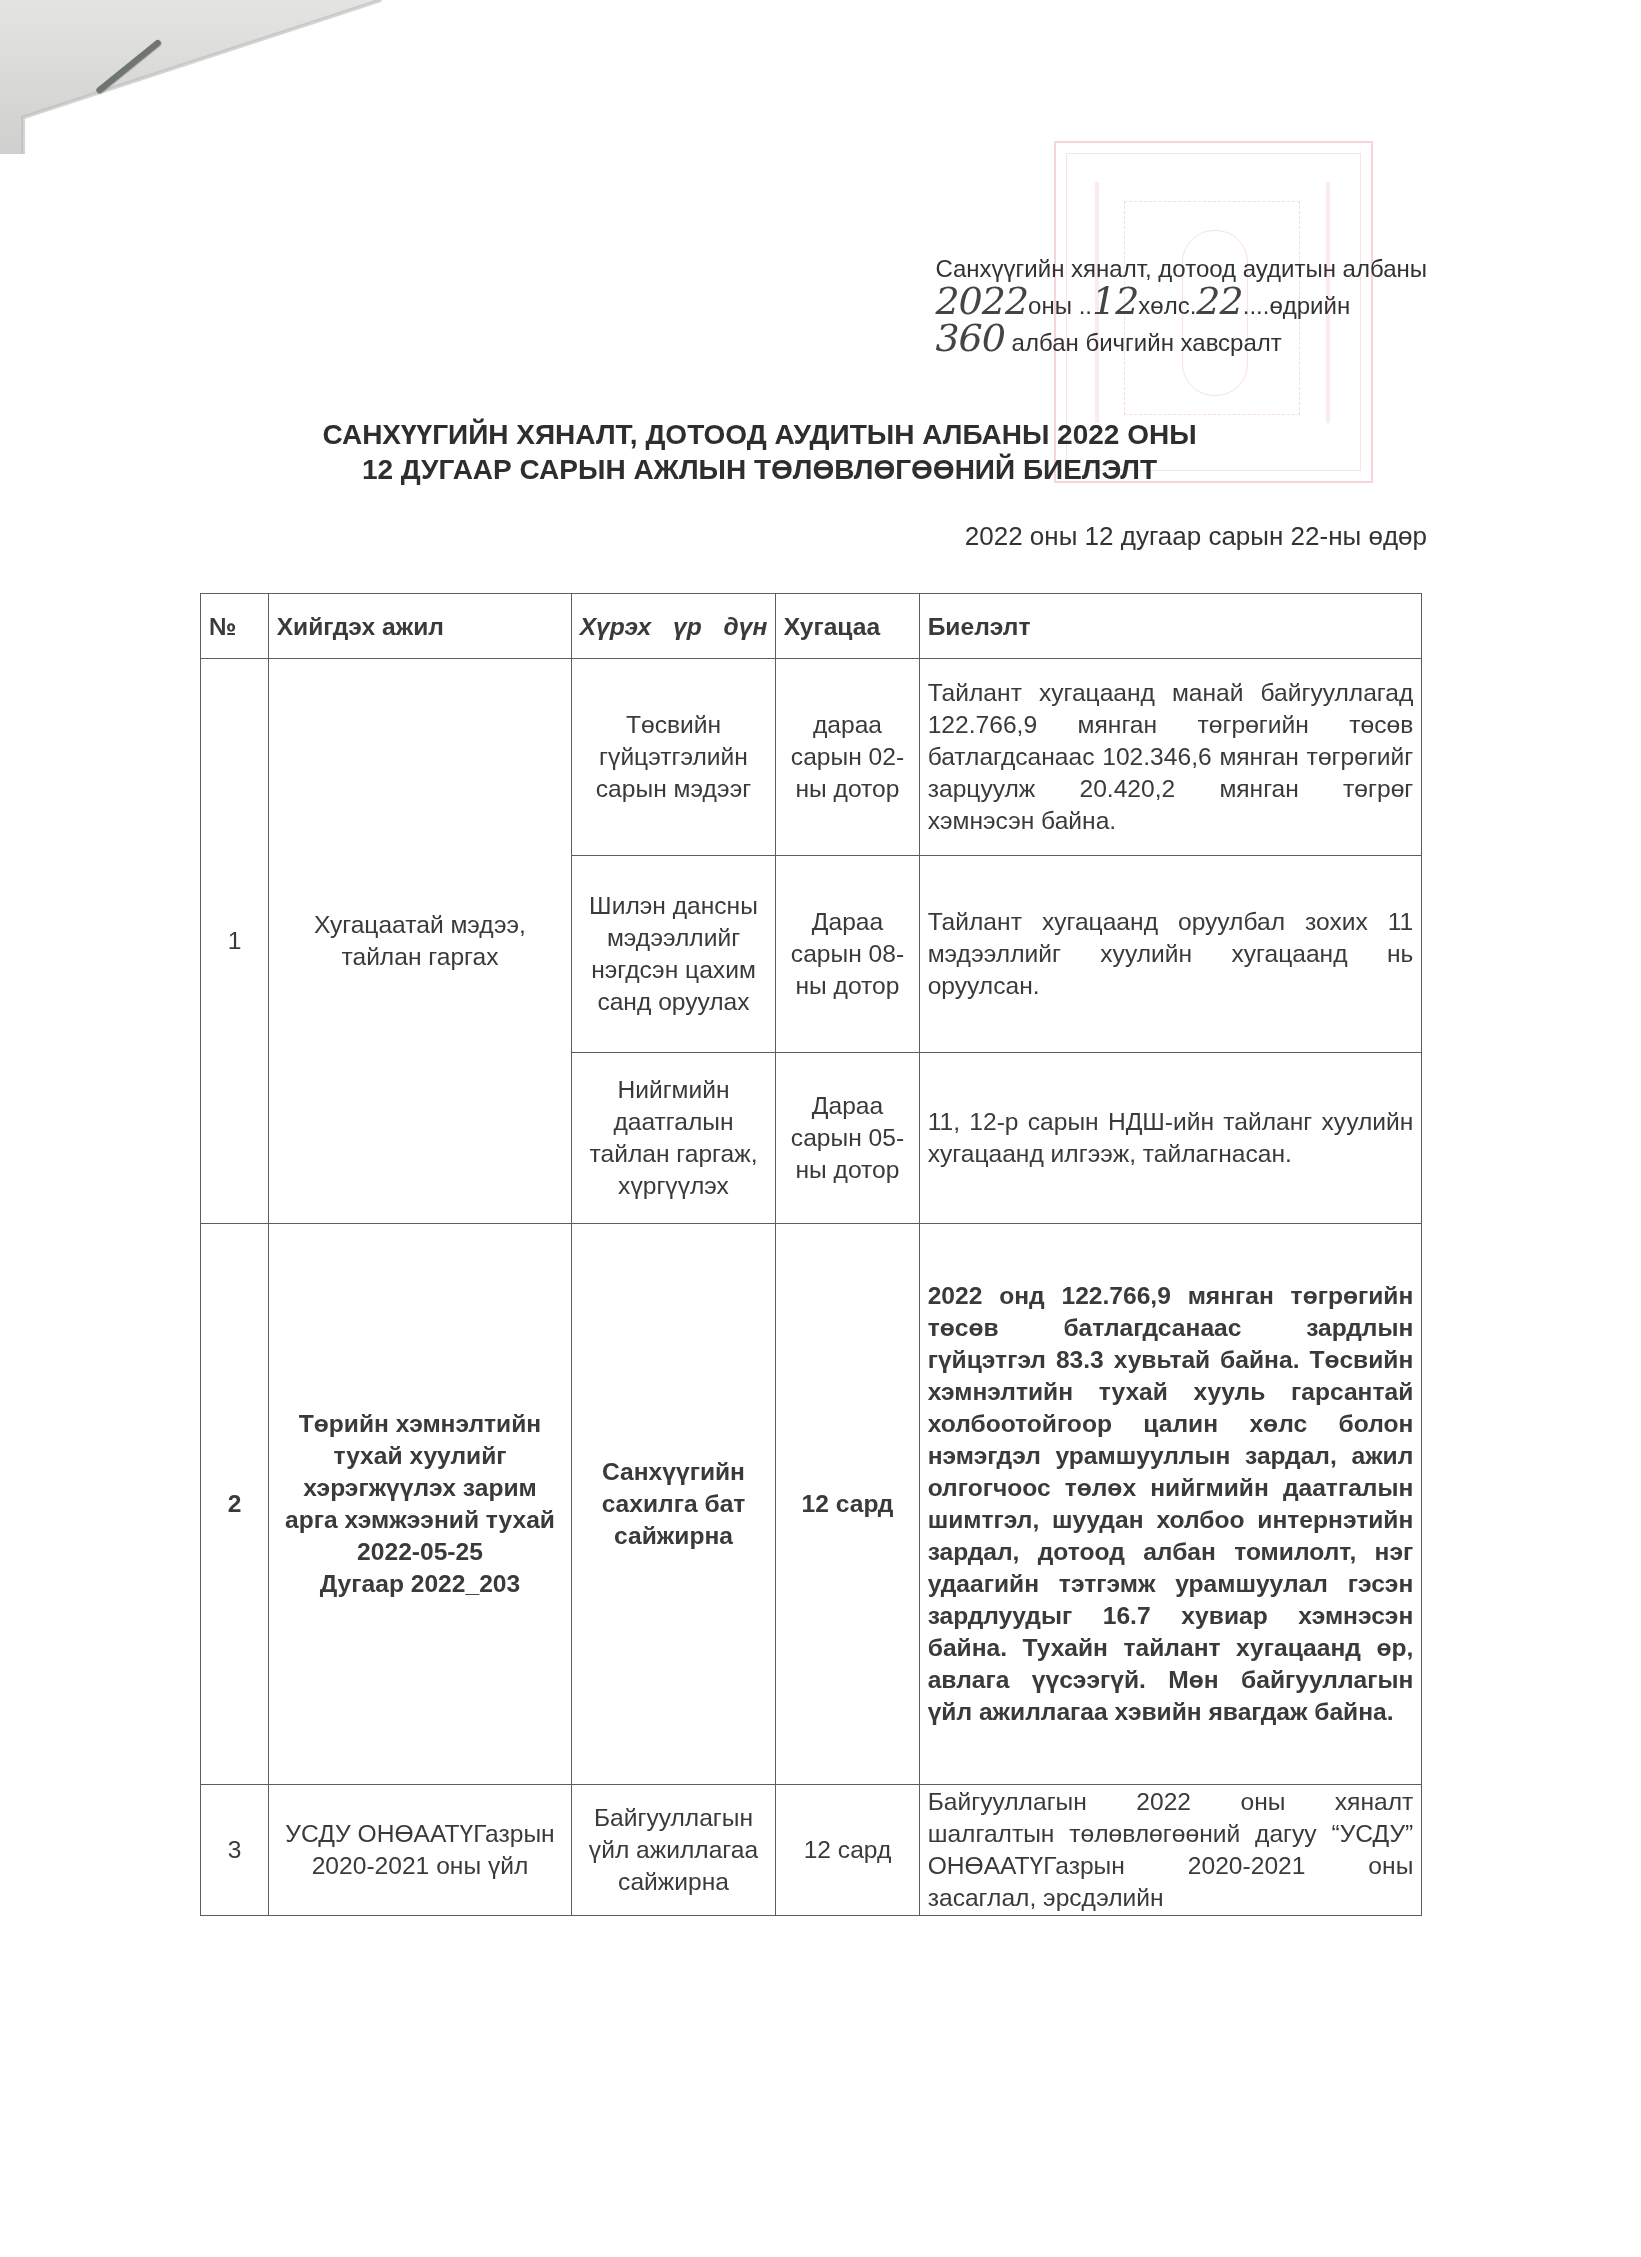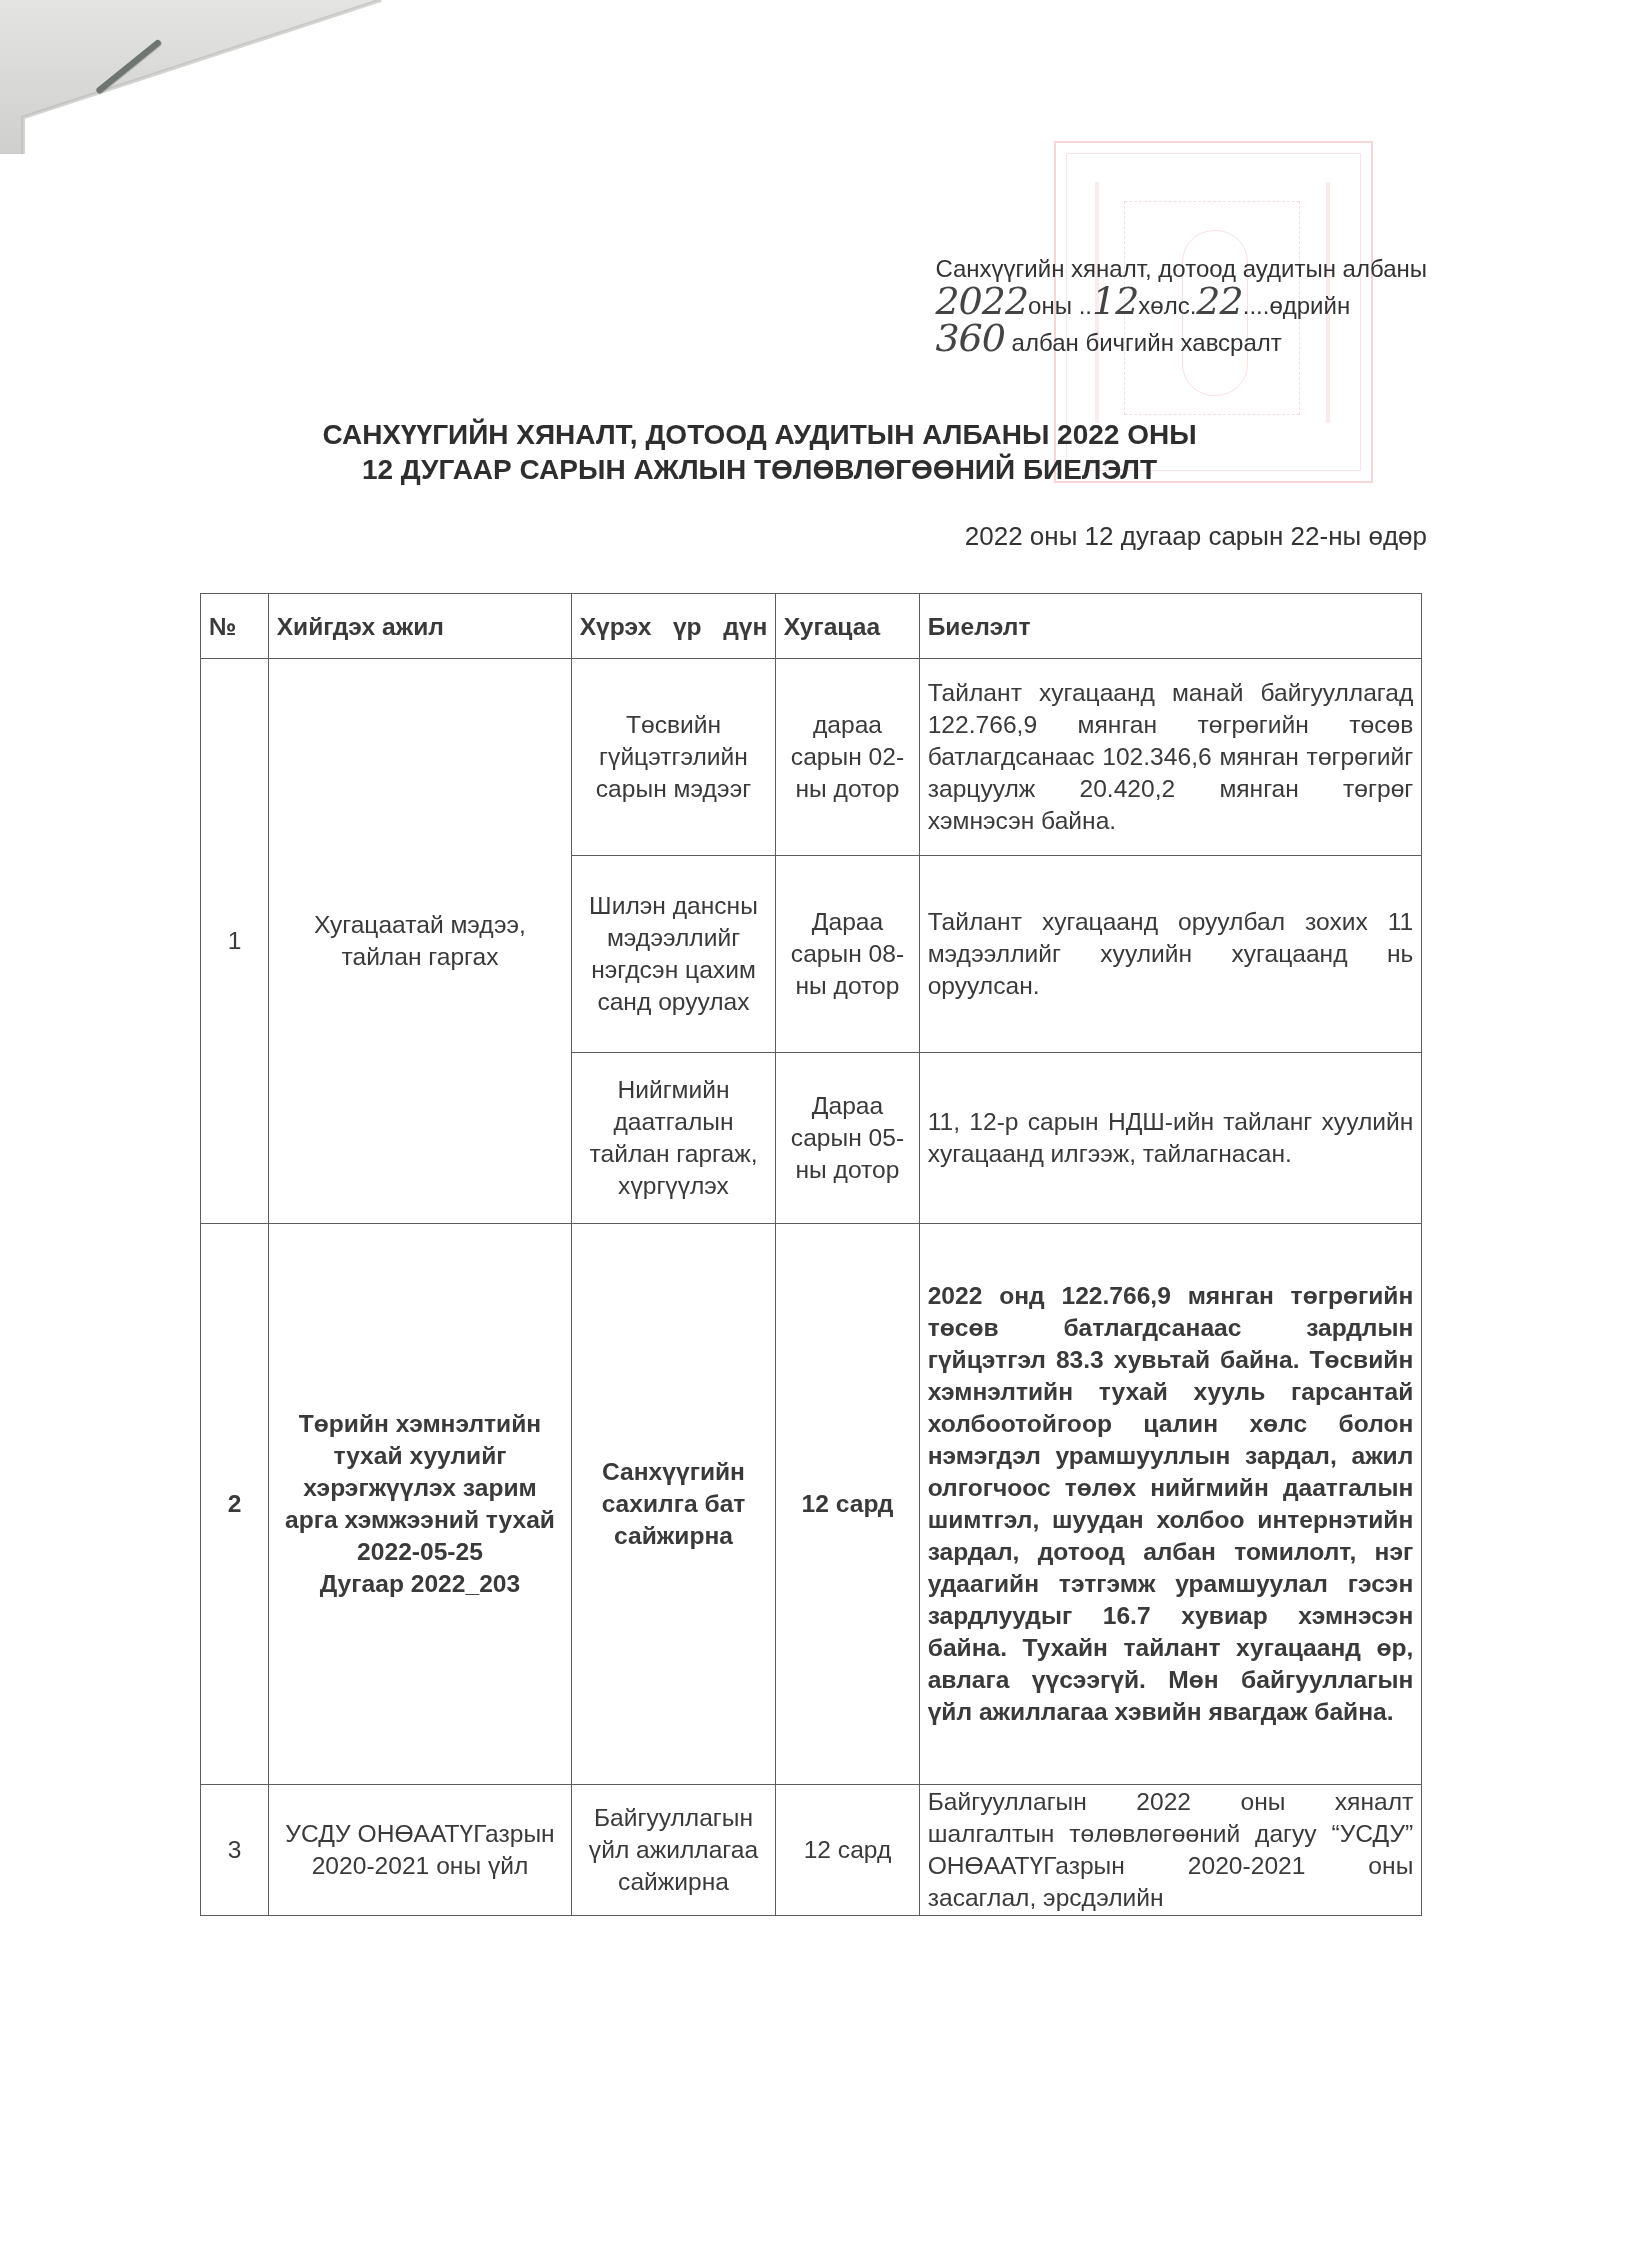--- a/index.html
+++ b/index.html
@@ -61,21 +61,21 @@
     border-collapse: collapse; table-layout: fixed;
     font-size: 24.6px; line-height: 32px; color: #3a3a3a;
   }
   table.plan td, table.plan th {
     border: 1.5px solid #5d5d5d; padding: 0 7.7px; vertical-align: middle;
   }
   table.plan th {
     font-weight: bold; height: 64px; text-align: left; line-height: 29px;
   }
   th.c-no { text-align: left; }
-  th.c-result { text-align: justify; text-align-last: justify; }
+  th.c-result { text-align: justify; text-align-last: justify; font-style: italic; }
   th.c-exec { text-align: center; }
   td.center { text-align: center; }
   td.justify { text-align: justify; }
   .row-1a td { height: 196px; }
   .row-1b td { height: 196px; }
   .row-1c td { height: 170px; }
   .row-2 td { height: 560px; font-weight: bold; }
   .row-3 td { height: 130px; }
   .pre { white-space: pre-line; }
 </style>

